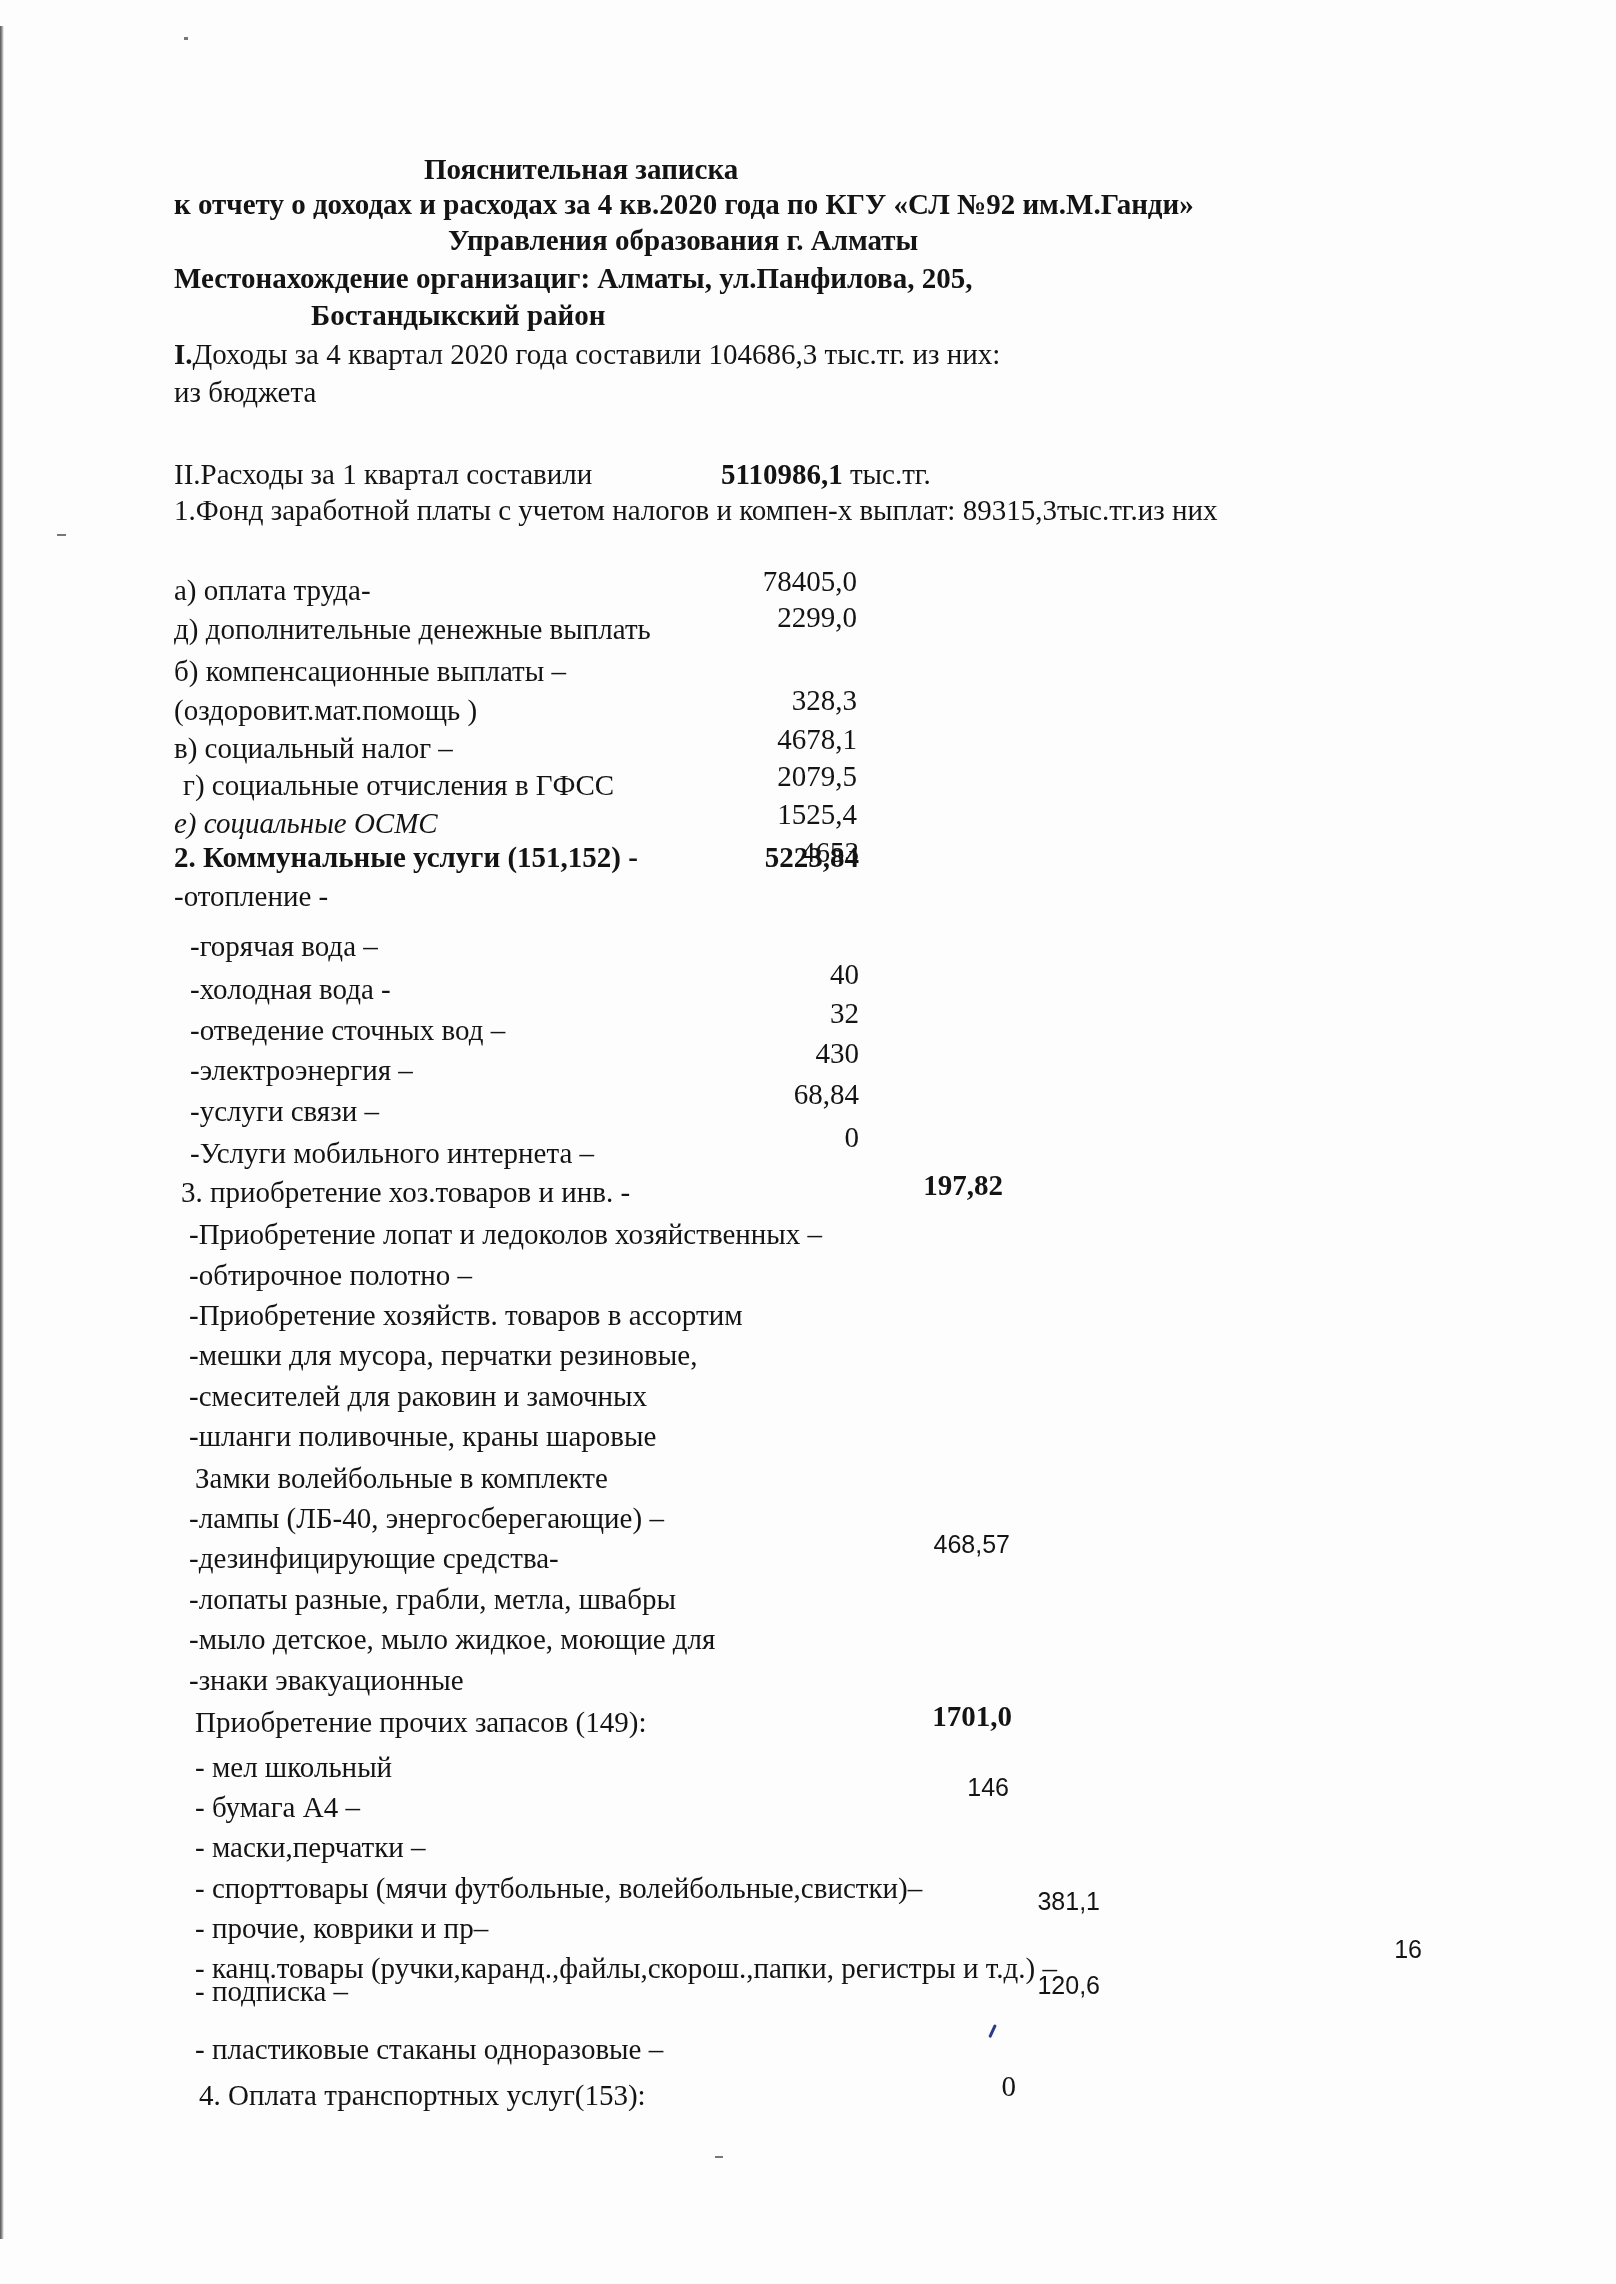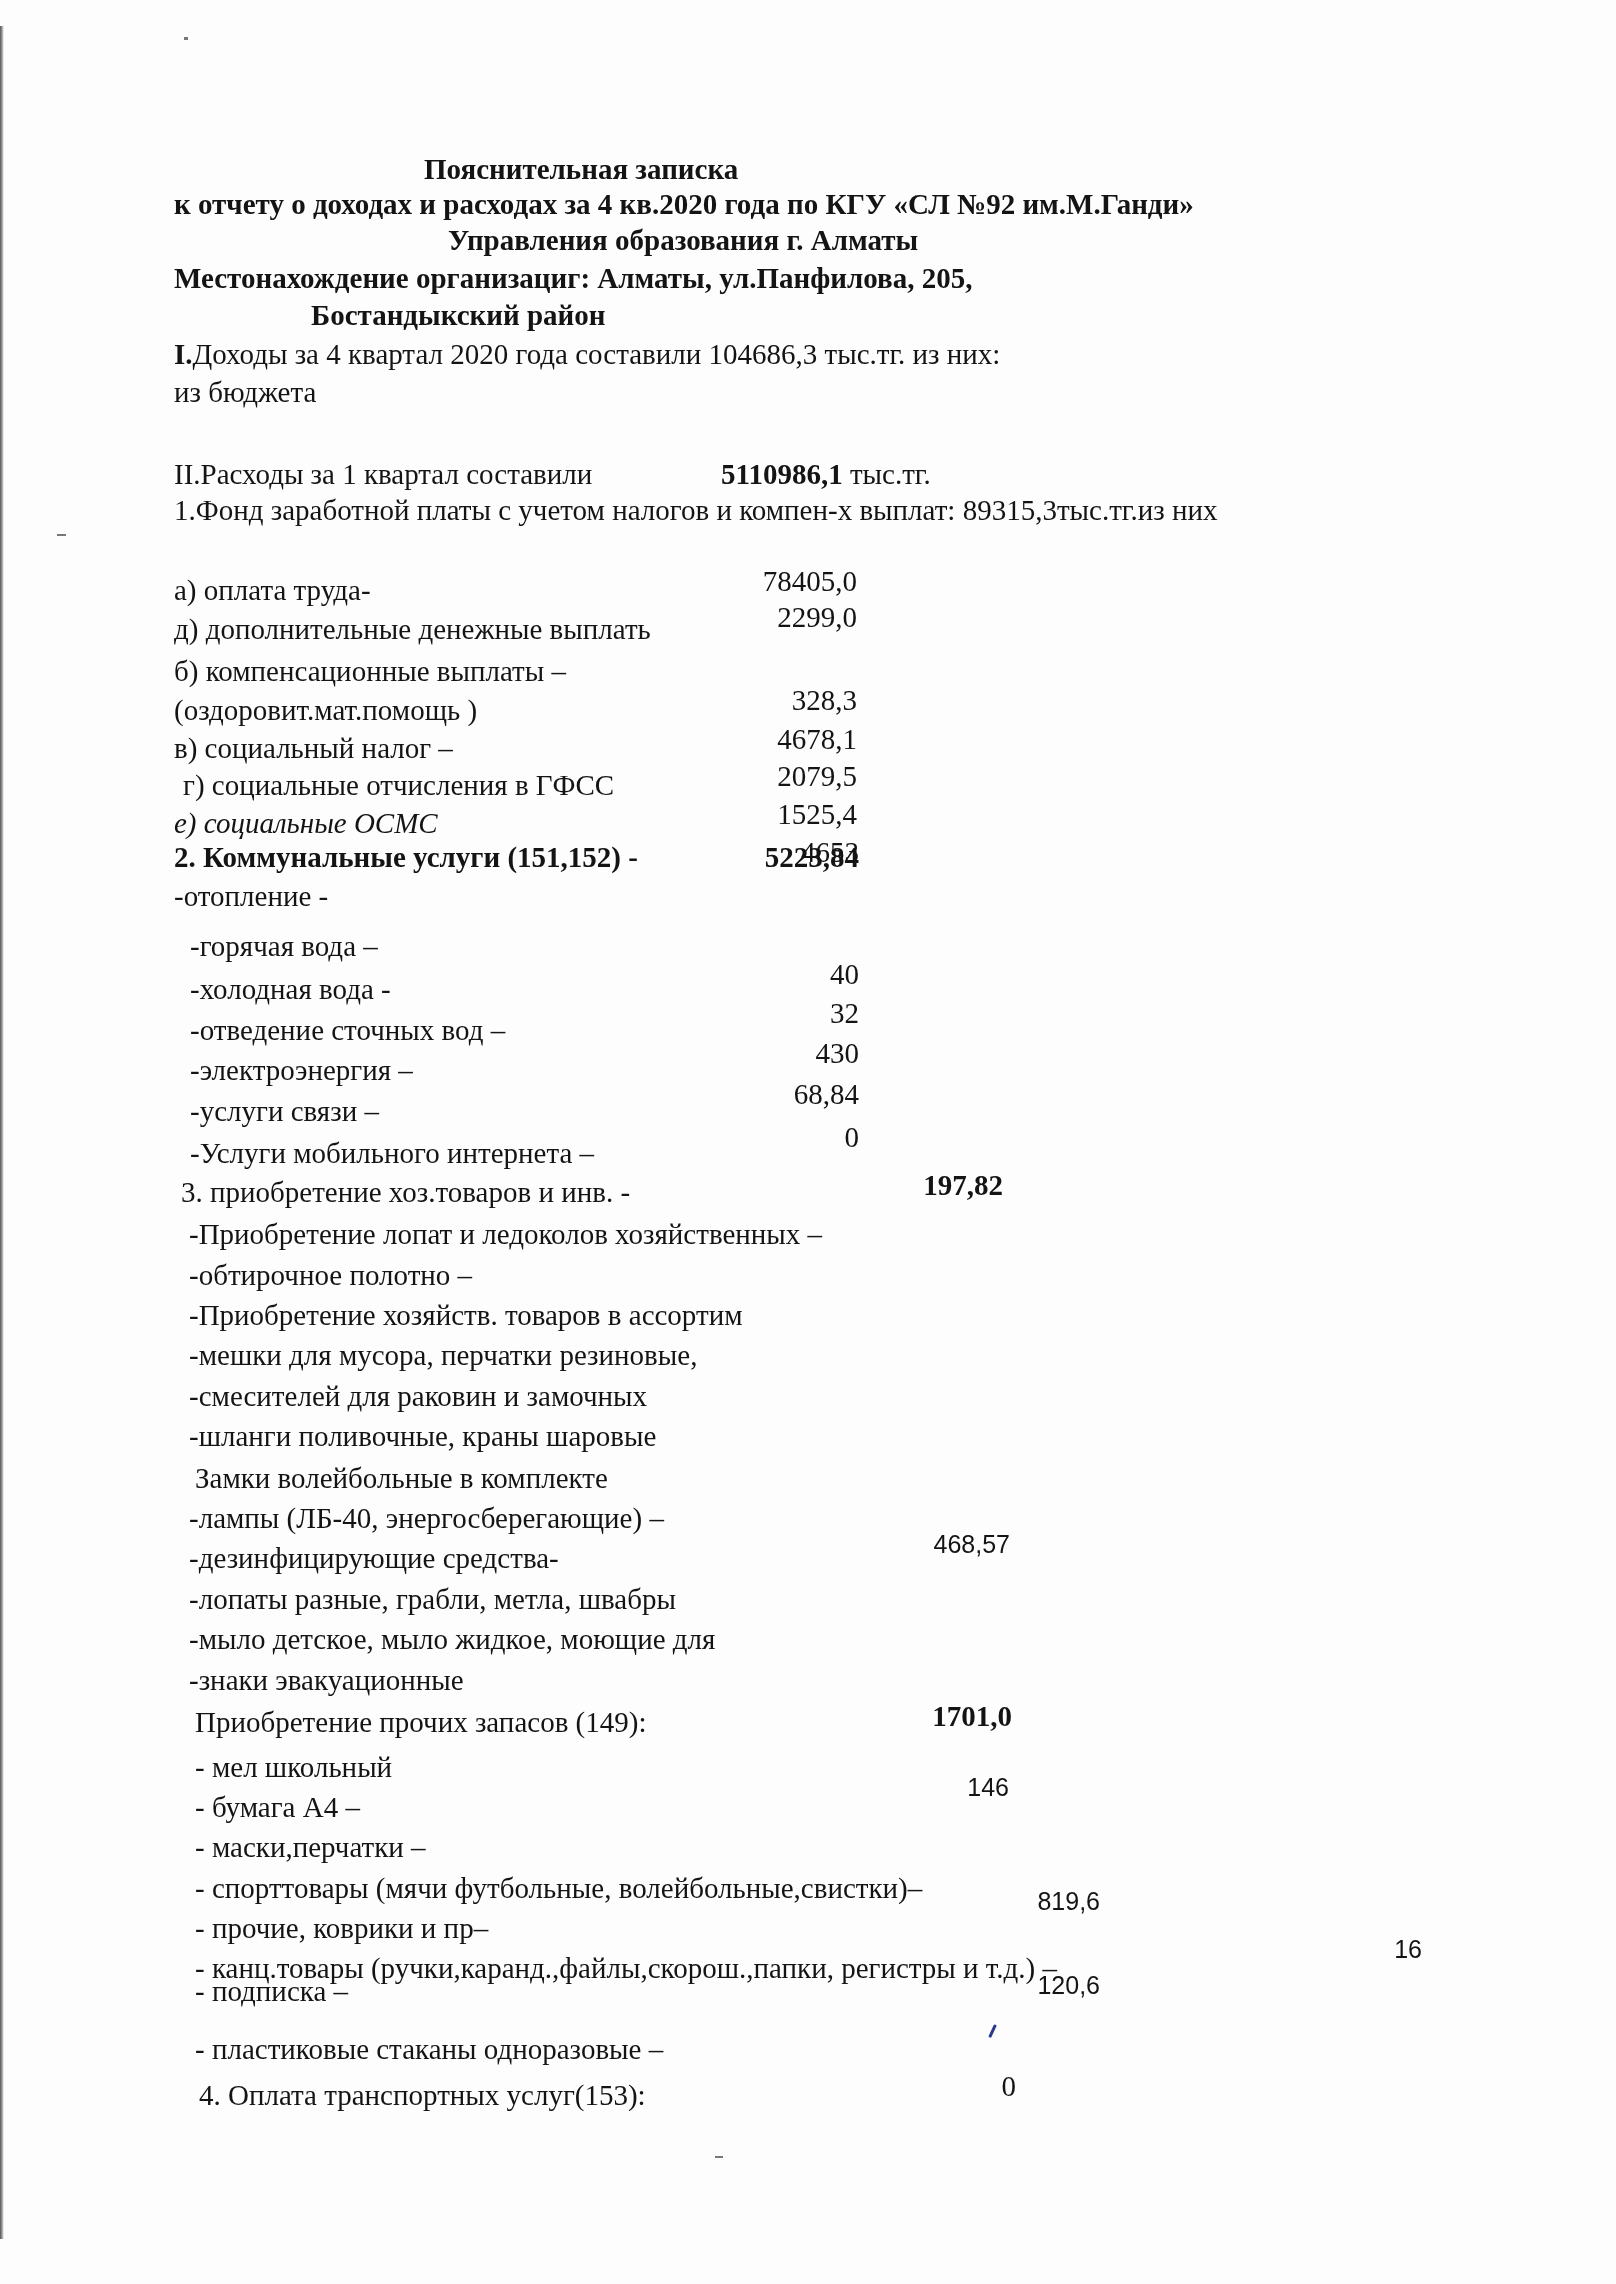--- a/index.html
+++ b/index.html
@@ -106,21 +106,21 @@
 
 <div class="line" style="left:195px;top:1705px">Приобретение прочих запасов (149):</div>
 <div class="num b" style="right:605px;top:1699px">1701,0</div>
 <div id="other-items">
     <div class="line" style="left: 195px; top: 1750px;">- мел школьный</div>
     <div class="line" style="left: 195px; top: 1790px;">- бумага А4 –</div>
     <div class="num sans" style="right: 608px; top: 1770px;">146</div>
     <div class="line" style="left: 195px; top: 1830px;">- маски,перчатки –</div>
     <div class="line" style="left: 195px; top: 1871px;">- спорттовары (мячи футбольные, волейбольные,свистки)–</div>
     <div class="line" style="left: 195px; top: 1911px;">- прочие, коврики и пр–</div>
-    <div class="num sans" style="right: 517px; top: 1884px;">819,6</div>
+    <div class="num sans" style="right: 517px; top: 1884px;">381,1</div>
     <div class="line" style="left: 195px; top: 1951px;">- канц.товары (ручки,каранд.,файлы,скорош.,папки, регистры  и т.д.) –</div>
     <div class="num sans" style="right: 195px; top: 1932px;">16</div>
     <div class="line" style="left: 195px; top: 1954px; margin-top: 20px;">- подписка –</div>
     <div class="num sans" style="right: 517px; top: 1968px;">120,6</div>
     <div class="line" style="left: 195px; top: 2032px;">- пластиковые стаканы одноразовые –</div>
   </div>
 
 <div class="pen-mark" style="left:991px;top:2024px"></div>
 
 <div class="line" style="left:199px;top:2078px">4. Оплата транспортных услуг(153):</div>

